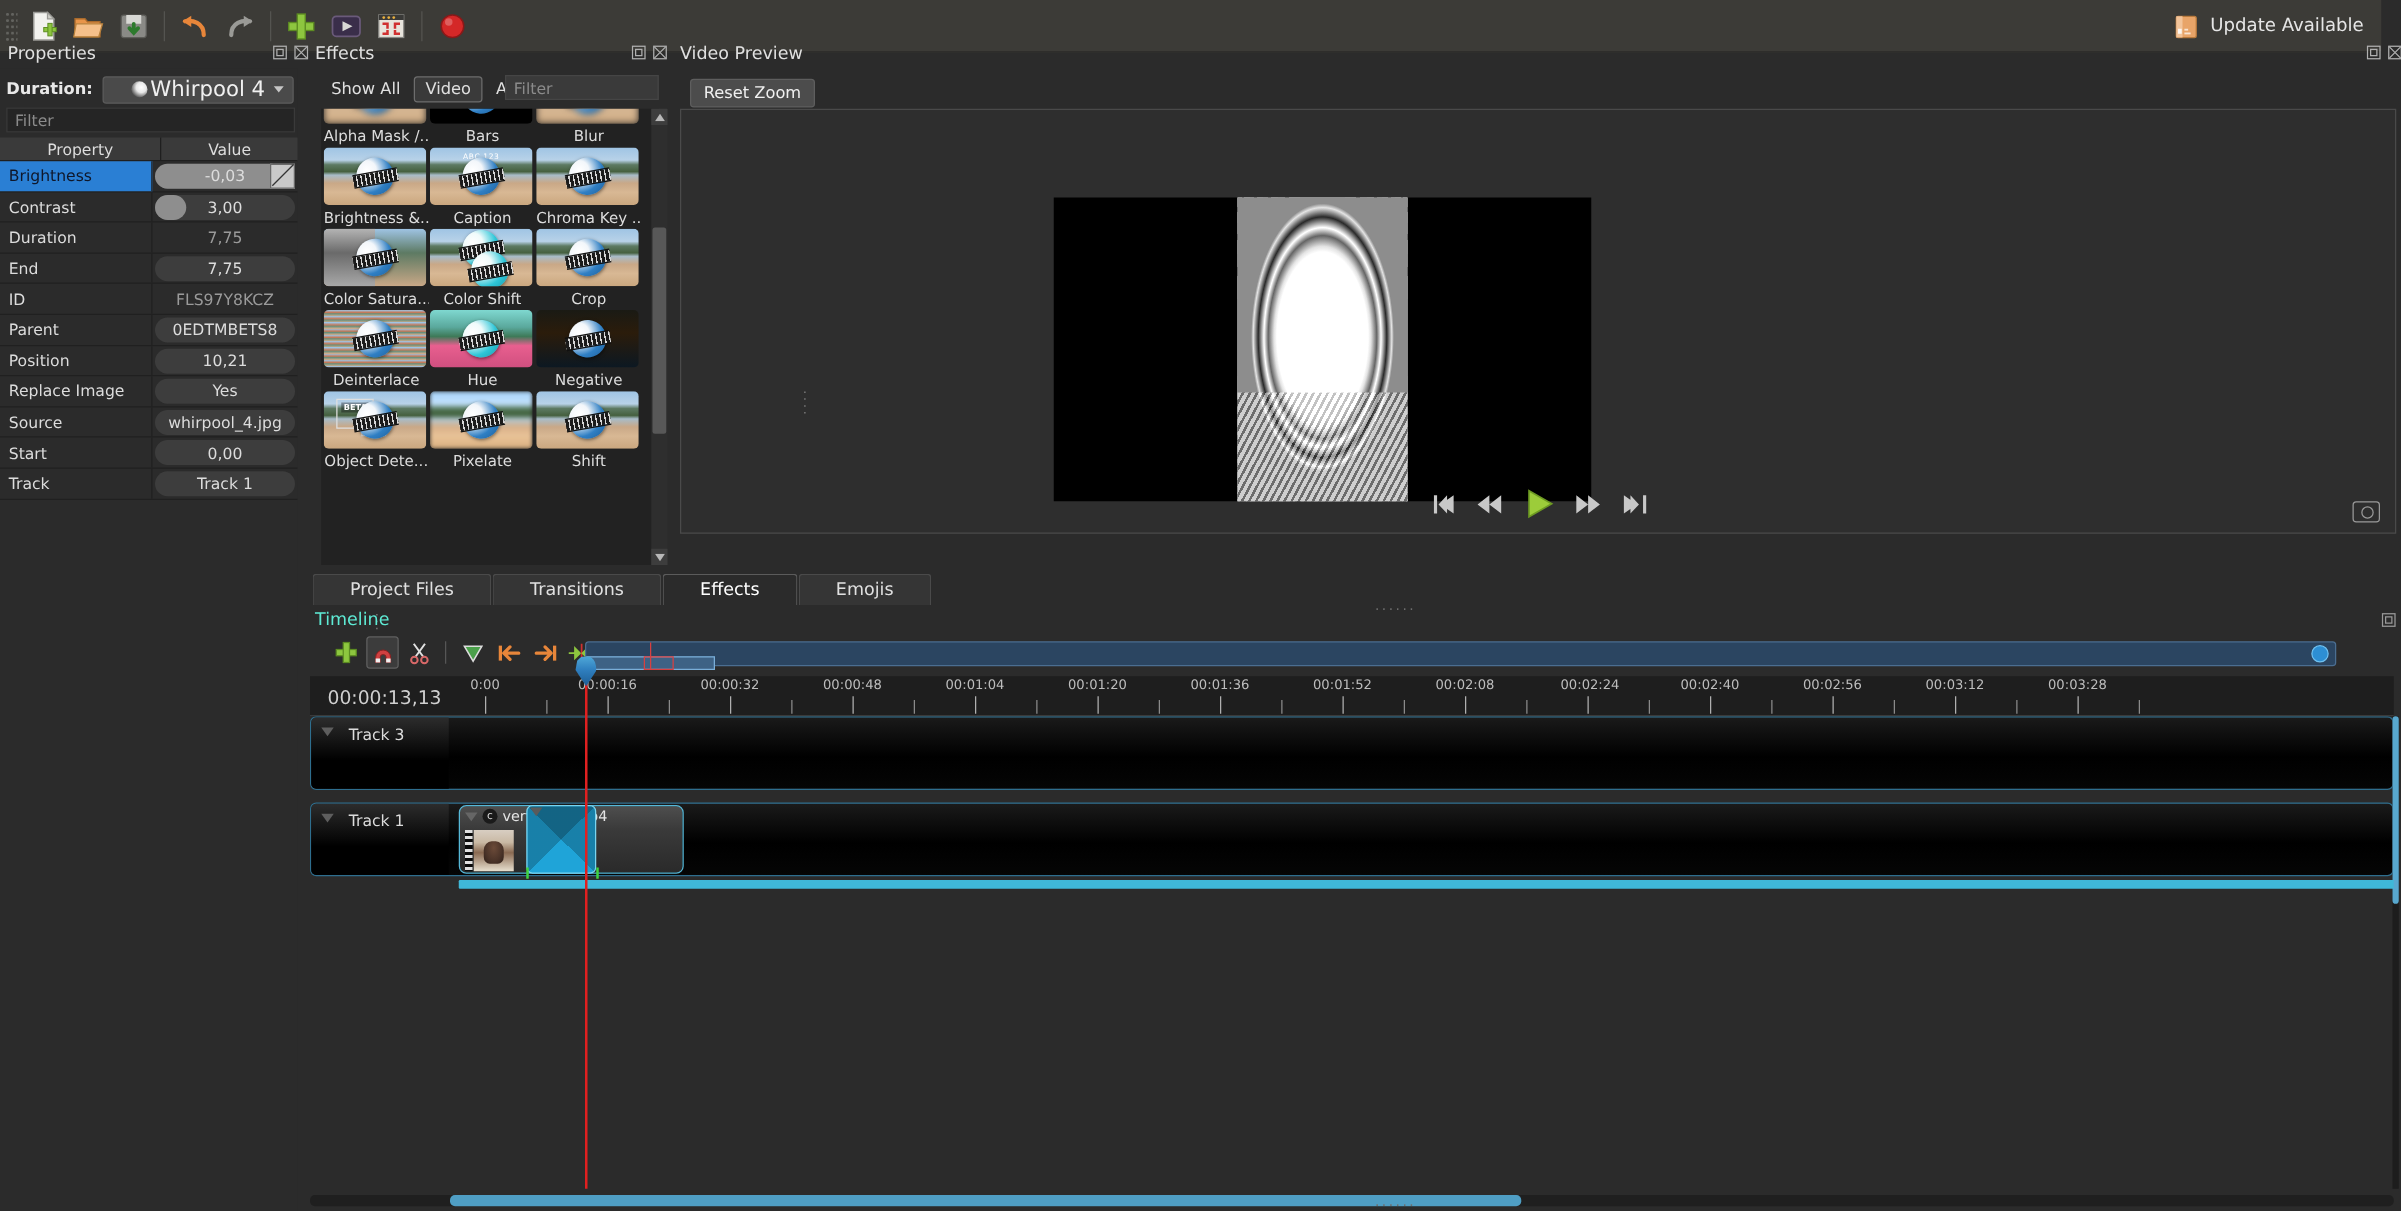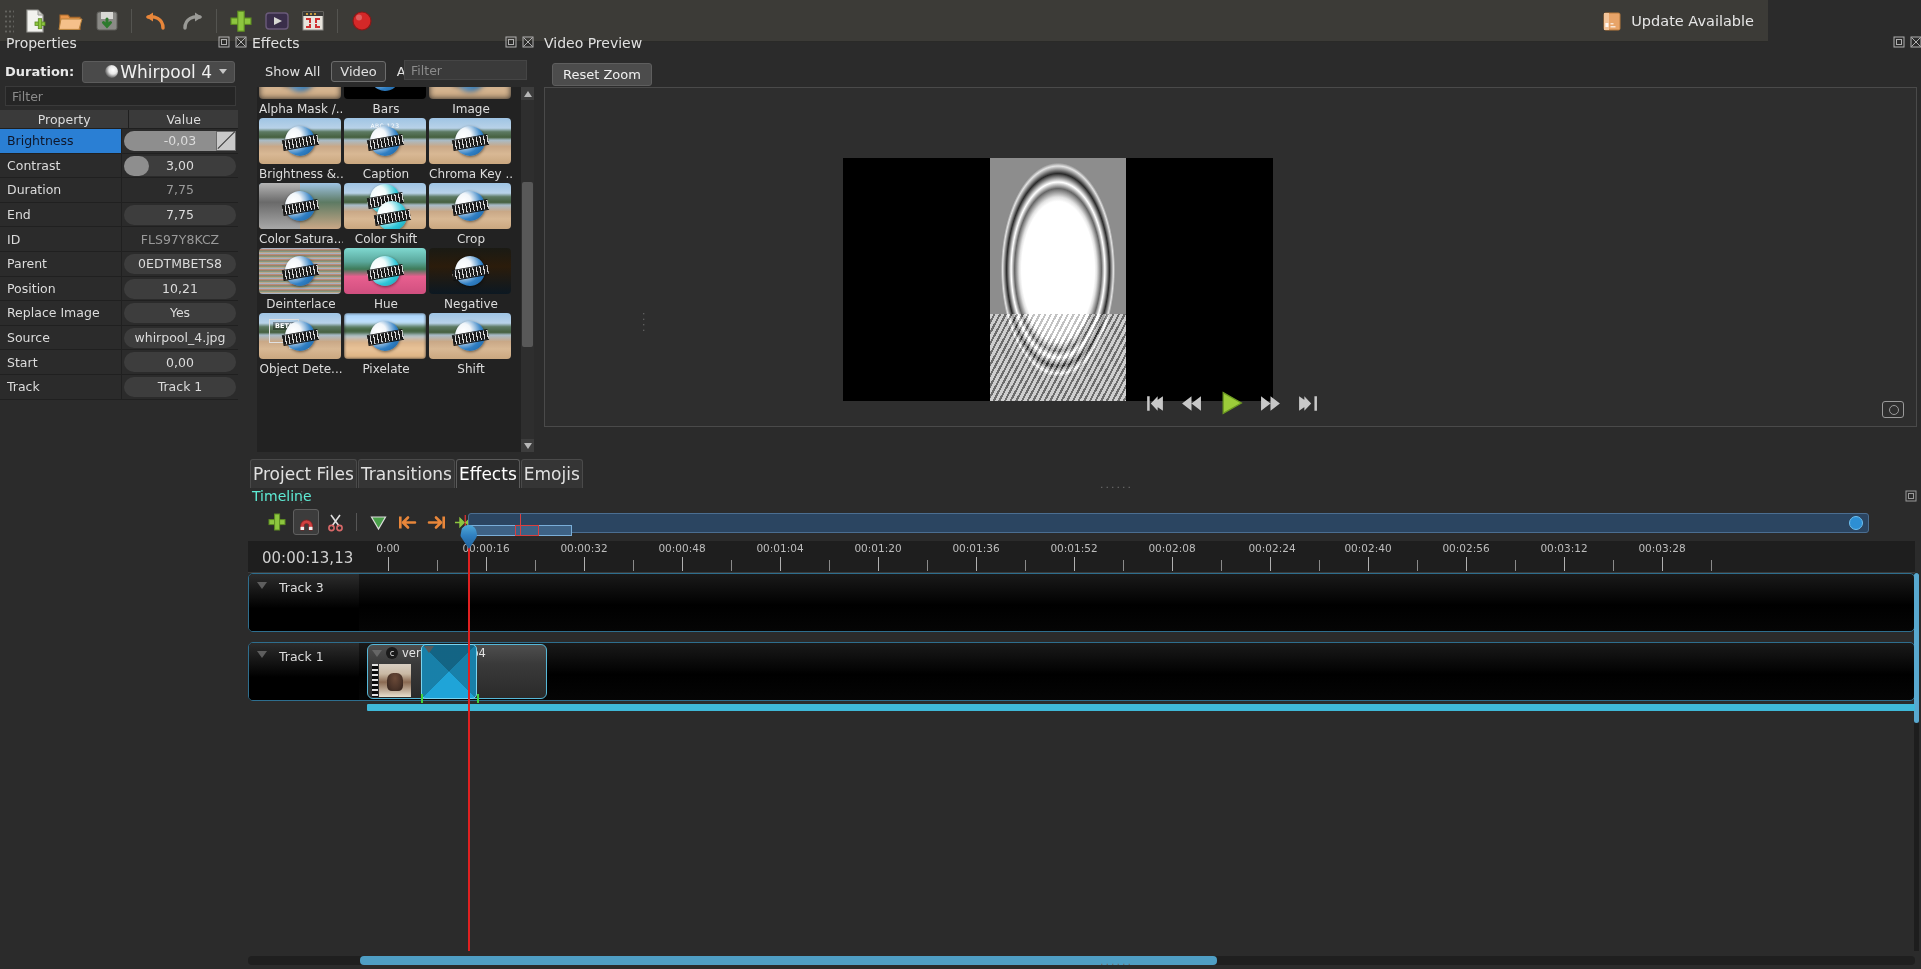--- a/index.html
+++ b/index.html
@@ -8,21 +8,21 @@
     background: #2b2b2b;
     font-family: "DejaVu Sans", "Liberation Sans", sans-serif;
     font-size: 13px;
     color: #d6d6d6;
     overflow: hidden;
   }
   .app { position: relative; width: 1921px; height: 969px; }
 
   
   .toolbar {
-    position: absolute; left: 0; top: 0; width: 1768px; height: 42px;
+    position: absolute; left: 0; top: 0; width: 1905px; height: 42px;
     background: #3c3b37; display: flex; align-items: center;
     border-bottom: 1px solid #2a2a28;
   }
   .tb-grip { width: 10px; height: 24px; margin-left: 4px; margin-right: 3px;
     background-image: radial-gradient(circle, #6a6a66 1px, transparent 1.2px);
     background-size: 4px 5px; opacity: .85; }
   .tb-btn { width: 34px; height: 34px; display: flex; align-items: center;
     justify-content: center; cursor: pointer; margin: 0 1px; border-radius: 3px; }
   .tb-sep { width: 1px; height: 24px; background: #545450; margin: 0 6px; }
   .update-area { margin-left: auto; display: flex; align-items: center;
@@ -148,21 +148,21 @@
   .beta-lbl { position: absolute; left: 14px; top: 9px; font-size: 6.5px;
     color: #fff; font-weight: bold; background: rgba(0,0,0,.35); padding: 0 2px; }
   .fx-scrollbar { position: absolute; right: 0; top: 32px; width: 13px; height: 365px;
     background: #2e2e2e; }
   .fx-sb-up, .fx-sb-dn { width: 13px; height: 13px; background: #3d3d3d;
     display: flex; align-items: center; justify-content: center; cursor: pointer; }
   .fx-sb-thumb { position: absolute; left: 1px; top: 95px; width: 11px; height: 165px;
     background: #585858; border-radius: 2px; cursor: pointer; }
 
   .bottom-tabs { position: absolute; left: 250px; top: 459px; display: flex; gap: 1px; }
-  .btab { padding: 4px 2px; font-size: 17px; color: #e0e0e0; cursor: pointer;
+  .btab { padding: 4px 29px; font-size: 14px; color: #e0e0e0; cursor: pointer;
     background: #353535; border: 1px solid #4a4a4a; border-bottom: none;
     border-radius: 3px 3px 0 0; }
   .btab.active { background: #2b2b2b; color: #fff; border-color: #5b5b5b; }
 
   
   .vp-panel { position: absolute; left: 538px; top: 55px; right: 4px; height: 420px; }
   .vp-reset { position: absolute; left: 14px; top: 8px; padding: 3px 10px;
     background: #4c4c4c; border: 1px solid #5e5e5e; border-radius: 3px;
     font-size: 13px; color: #f0f0f0; cursor: pointer; }
   .vp-frame { position: absolute; left: 6px; top: 32px; right: 0; bottom: 48px;
@@ -510,21 +510,21 @@
               <div class="scene bars"></div>
               <div class="ball"></div>
             </div>
             <div class="fx-name">Bars</div>
           </div>
           <div class="fx-cell">
             <div class="fx-thumb">
               <div class="scene blurred"></div>
               <div class="ball blurb"></div>
             </div>
-            <div class="fx-name">Image</div>
+            <div class="fx-name">Blur</div>
           </div>
           <div class="fx-cell">
             <div class="fx-thumb">
               <div class="scene"></div>
               <div class="ball"></div>
             </div>
             <div class="fx-name">Brightness &amp;...</div>
           </div>
           <div class="fx-cell">
             <div class="fx-thumb">

